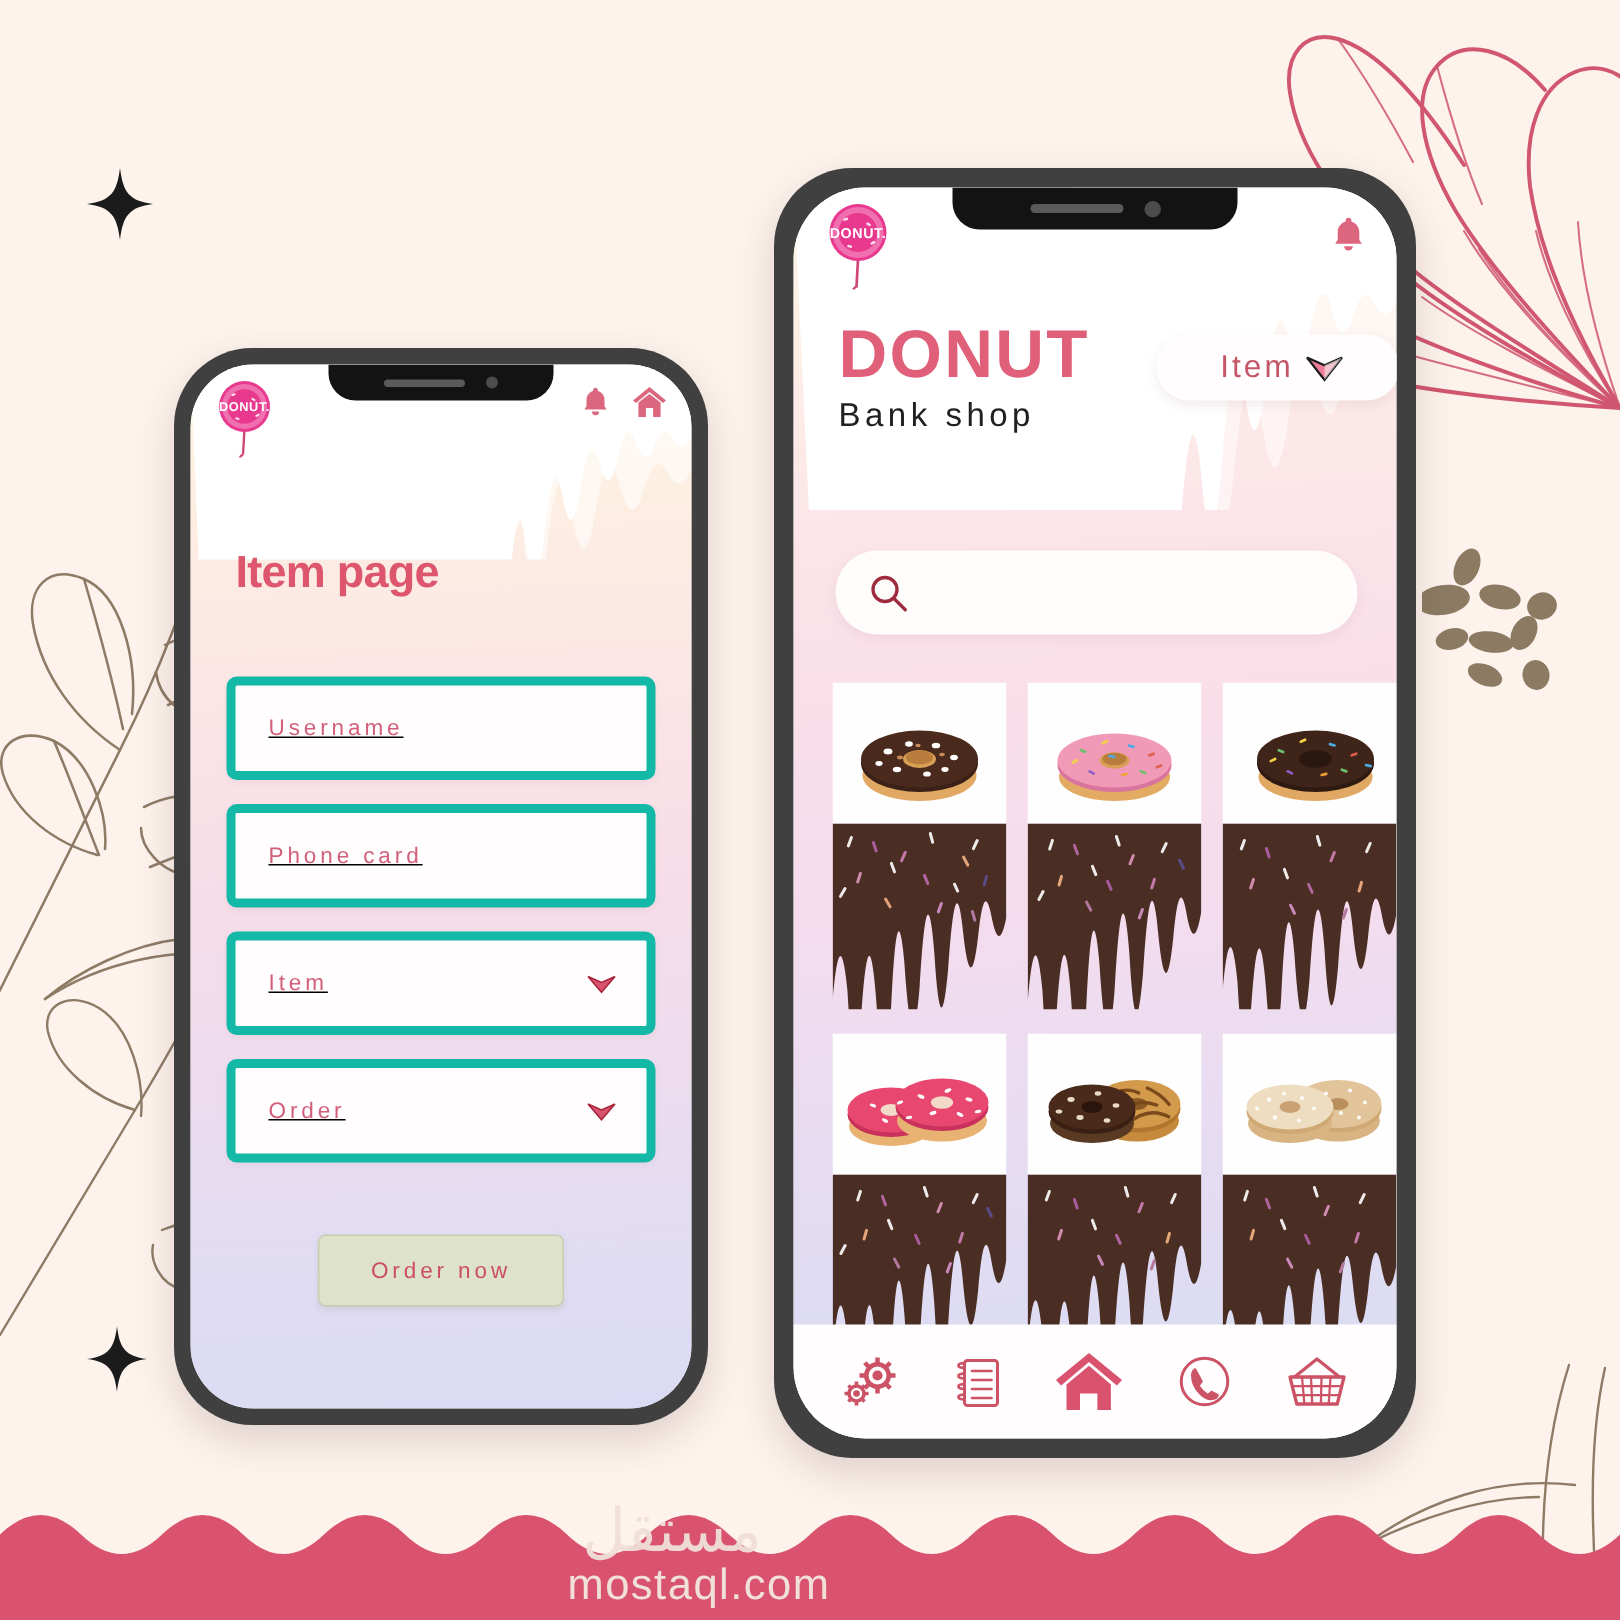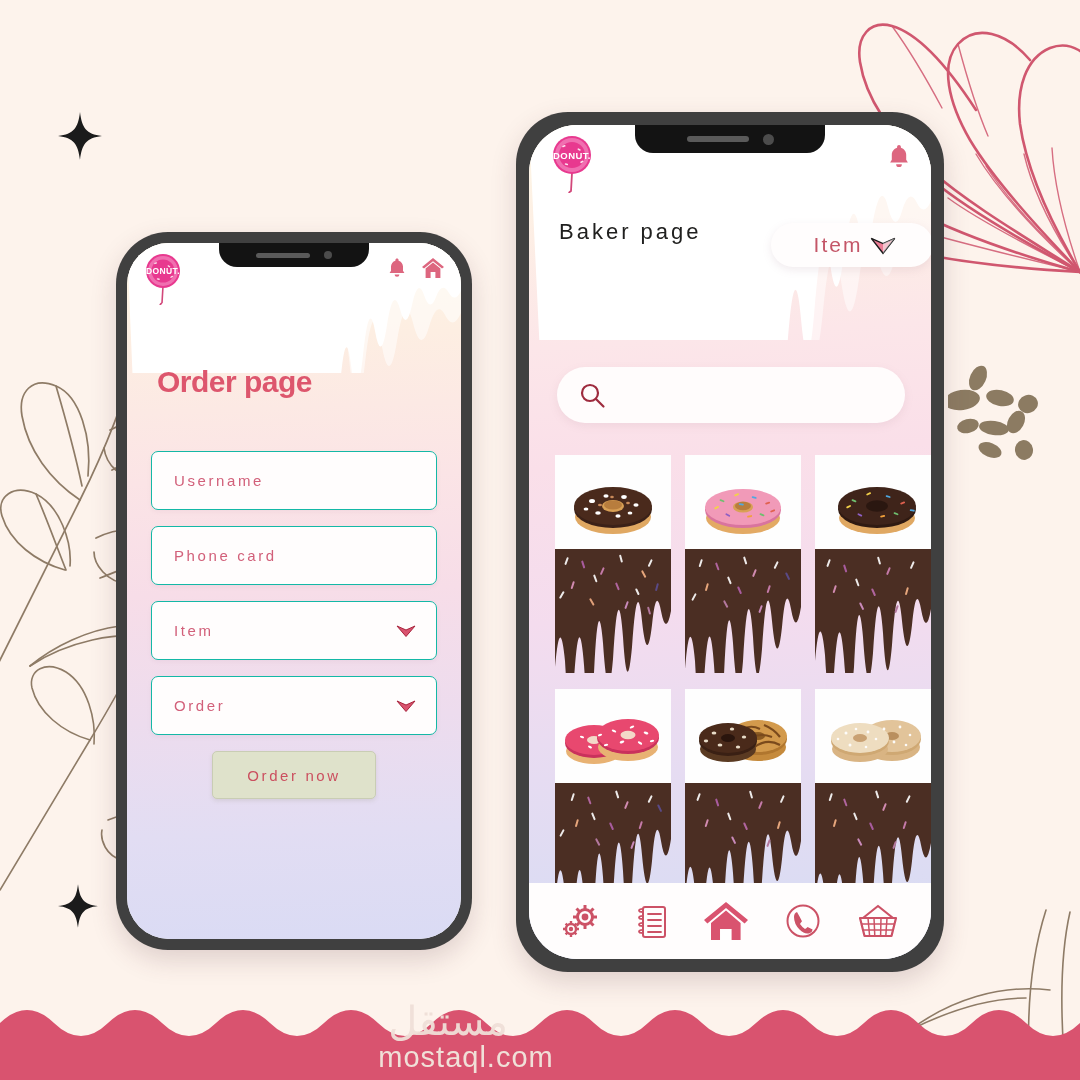--- a/index.html
+++ b/index.html
@@ -33,30 +33,31 @@
   #screenLeft{left:11px;top:11px;width:334px;height:696px;border-radius:42px;}
   .L-bg{position:absolute;inset:0;
     background:linear-gradient(178deg,#fdf6e4 0%,#fdeee2 14%,#fbe4e6 34%,#f7dde8 50%,#eddcee 68%,#e2ddf3 84%,#dadbf4 100%);}
   .L-drip{position:absolute;left:0;top:0;width:100%;height:130px;}
   .L-logo{position:absolute;left:14px;top:10px;width:44px;height:52px;z-index:7;}
   .L-topicons{position:absolute;right:16px;top:14px;display:flex;gap:14px;align-items:center;z-index:7;}
   .L-title{position:absolute;left:30px;top:122px;font-size:30px;font-weight:700;color:#dd566d;letter-spacing:-.5px;z-index:3;}
   .L-form{position:absolute;left:24px;top:208px;width:286px;z-index:3;}
   .field{
     position:relative;height:57px;margin-bottom:16px;background:#fffdfd;
-    border:1px solid #14b8a6;border-radius:7px;display:flex;align-items:center;
+    border:6px solid #14b8a6;border-radius:7px;display:flex;align-items:center;
     box-shadow:0 2px 4px rgba(160,120,140,.08);
+    text-decoration:underline;
   }
   .field-label{padding-left:22px;color:#d2607a;font-size:15px;letter-spacing:2.6px;}
   .field .caret{position:absolute;right:20px;top:50%;transform:translateY(-50%);}
   .L-btnwrap{margin-top:14px;display:flex;justify-content:center;}
   .order-btn{
     width:162px;height:46px;background:#dfe2cb;border:1px solid #c9cdb4;border-radius:5px;
     color:#cb4f5f;font-size:15px;letter-spacing:2.6px;display:flex;align-items:center;justify-content:center;
-    box-shadow:0 2px 4px rgba(140,140,110,.18);cursor:pointer;
+    box-shadow:0 2px 4px rgba(140,140,110,.18);cursor:pointer;margin-top:32px;
   }
 
   
   #phoneRight{left:516px;top:112px;width:428px;height:860px;padding:13px;box-sizing:border-box;}
   #screenRight{left:13px;top:13px;width:402px;height:834px;border-radius:48px;}
   .R-bg{position:absolute;inset:0;
     background:linear-gradient(176deg,#fdf7e6 0%,#fdf0e4 10%,#fce6e9 26%,#fadfe9 40%,#f4dcee 58%,#e6dcf2 76%,#dcdcf3 90%,#d8dbf2 100%);}
   .R-drip{position:absolute;left:0;top:0;width:100%;height:215px;}
   .R-logo{position:absolute;left:18px;top:10px;width:50px;height:58px;z-index:7;}
   .R-bell{position:absolute;right:20px;top:18px;z-index:7;}
@@ -223,21 +224,21 @@
           <path fill="#dd667f" d="M10 1.5 c-.9 0-1.6.7-1.6 1.6v.6 C5.8 4.5 4 6.8 4 9.6 v4.2 l-1.4 2.2 h14.8 L16 13.8 V9.6
             c0-2.8-1.8-5.1-4.4-5.9 v-.6 c0-.9-.7-1.6-1.6-1.6Z"></path>
           <path fill="#dd667f" d="M7.6 17.4 a2.4 2.4 0 0 0 4.8 0Z"></path>
         </svg>
         <svg width="24" height="22" viewBox="0 0 24 22">
           <path fill="#dd667f" d="M12 1 L1 10 l2 1.6 L12 4.3 l9 7.3 L23 10Z"></path>
           <path fill="#dd667f" d="M4.6 11.4 V21 h5 v-6 h4.8 v6 h5 v-9.6 L12 5.6Z"></path>
         </svg>
       </div>
 
-      <div class="L-title">Order page</div>
+      <div class="L-title">Item page</div>
 
       <div class="L-form">
 
         <div class="field">
           <span class="field-label">Username</span>
         </div>
 
 
         <div class="field">
           <span class="field-label">Phone card</span>
@@ -301,21 +302,22 @@
         <text x="25" y="23.5" font-family="Liberation Sans, sans-serif" font-size="9.5" font-weight="700" fill="#ffffff" text-anchor="middle" letter-spacing="0.4">DONUT.</text>
       </svg>
 
       <svg class="R-bell" width="24" height="27" viewBox="0 0 20 22">
         <path fill="#dd667f" d="M10 1.5 c-.9 0-1.6.7-1.6 1.6v.6 C5.8 4.5 4 6.8 4 9.6 v4.2 l-1.4 2.2 h14.8 L16 13.8 V9.6
           c0-2.8-1.8-5.1-4.4-5.9 v-.6 c0-.9-.7-1.6-1.6-1.6Z"></path>
         <path fill="#dd667f" d="M7.6 17.4 a2.4 2.4 0 0 0 4.8 0Z"></path>
       </svg>
 
       <div class="R-brand">
-        <div class="sub">Baker page</div>
+        <div class="big">DONUT</div>
+        <div class="sub">Bank shop</div>
       </div>
 
       <div class="item-pill">
         <span class="lbl">Item</span>
         <svg width="26" height="19" viewBox="0 0 20 14">
           <path d="M1 1.5 L10 13 L19 1.5 L10 5.5 Z" fill="#ec7d96" stroke="#1b1b1b" stroke-width="1.1"></path>
           <path d="M10 5.5 L10 13 L19 1.5 Z" fill="#ffffff" opacity=".55"></path>
         </svg>
       </div>
 

